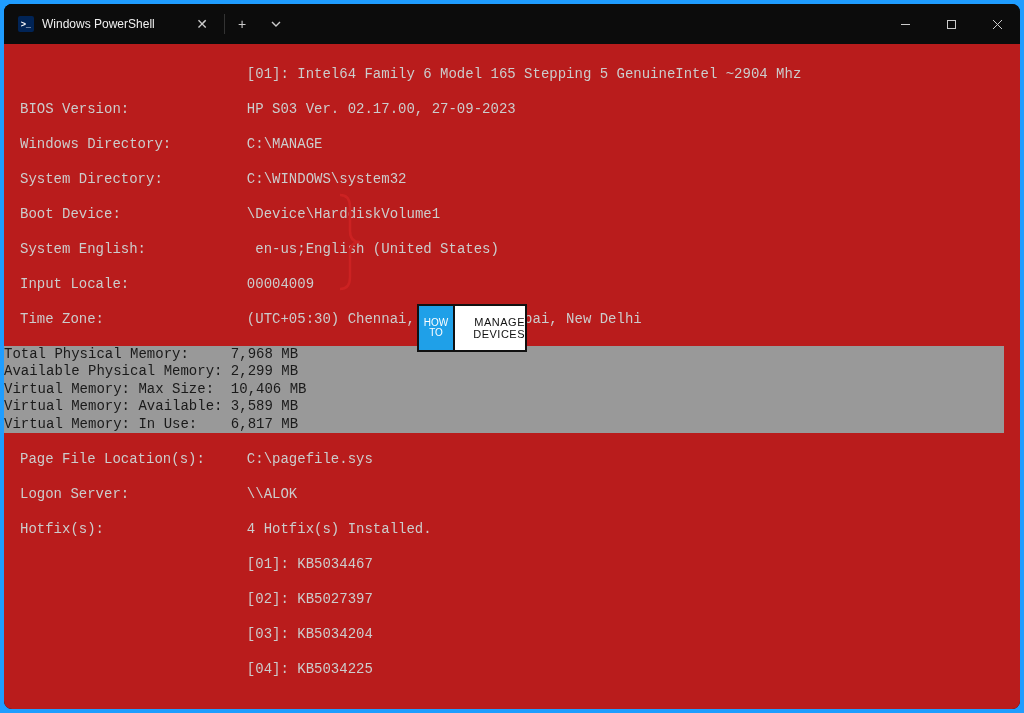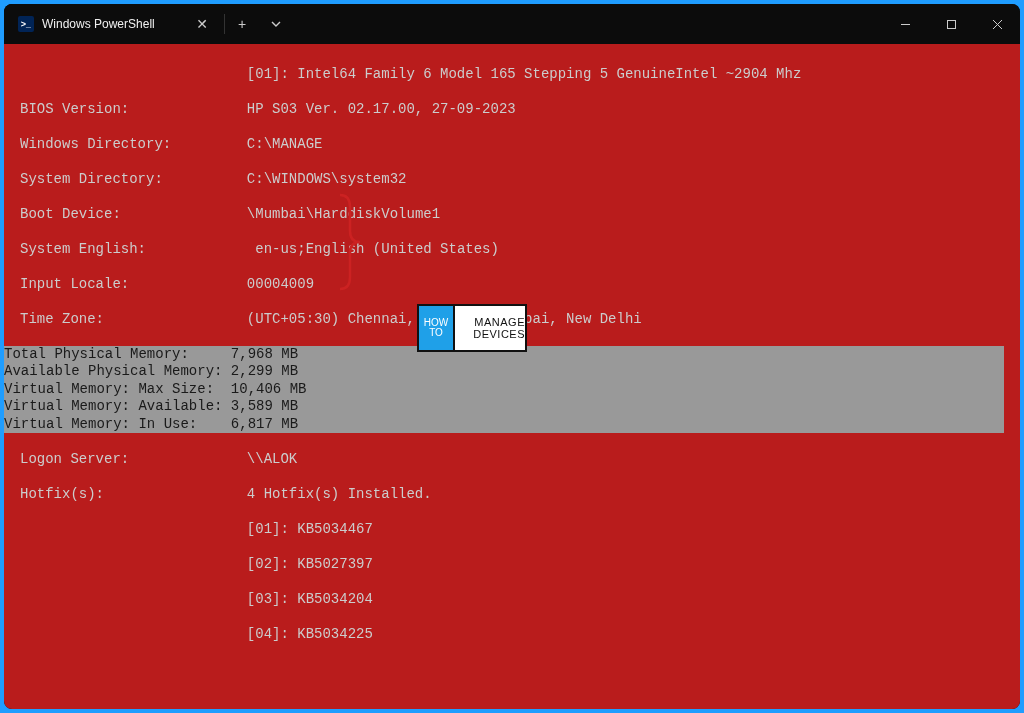--- a/index.html
+++ b/index.html
@@ -140,25 +140,26 @@
           </svg>
       </div>
     </div>
   </div>
 
   <div class="terminal">
 <div class="line">                           [01]: Intel64 Family 6 Model 165 Stepping 5 GenuineIntel ~2904 Mhz</div>
 <div class="line"><span>BIOS Version:</span><span>              HP S03 Ver. 02.17.00, 27-09-2023</span></div>
 <div class="line"><span>Windows Directory:</span><span>         C:\MANAGE</span></div>
 <div class="line"><span>System Directory:</span><span>          C:\WINDOWS\system32</span></div>
-<div class="line"><span>Boot Device:</span><span>               \Mumbai\HarddiskVolume1</span></div>
+<div class="line"><span>Boot Device:</span><span>               \Device\HarddiskVolume1</span></div>
 <div class="line"><span>System English:</span><span>             en-us;English (United States)</span></div>
 <div class="line"><span>Input Locale:</span><span>              00004009</span></div>
 <div class="line"><span>Time Zone:</span><span>                 (UTC+05:30) Chennai, Kolkata, Mumbai, New Delhi</span></div>
 <div class="highlight-block"><div class="line"><span>Total Physical Memory:</span><span>     7,968 MB</span></div><div class="line"><span>Available Physical Memory:</span><span> 2,299 MB</span></div><div class="line"><span>Virtual Memory: Max Size:</span><span>  10,406 MB</span></div><div class="line"><span>Virtual Memory: Available:</span><span> 3,589 MB</span></div><div class="line"><span>Virtual Memory: In Use:</span><span>    6,817 MB</span></div></div>
+<div class="line"><span>Page File Location(s):</span><span>     C:\pagefile.sys</span></div>
 <div class="line"><span>Logon Server:</span><span>              \\ALOK</span></div>
 <div class="line"><span>Hotfix(s):</span><span>                 4 Hotfix(s) Installed.</span></div>
 <div class="line">                           [01]: KB5034467</div>
 <div class="line">                           [02]: KB5027397</div>
 <div class="line">                           [03]: KB5034204</div>
 <div class="line">                           [04]: KB5034225</div>
 
 
 
 

